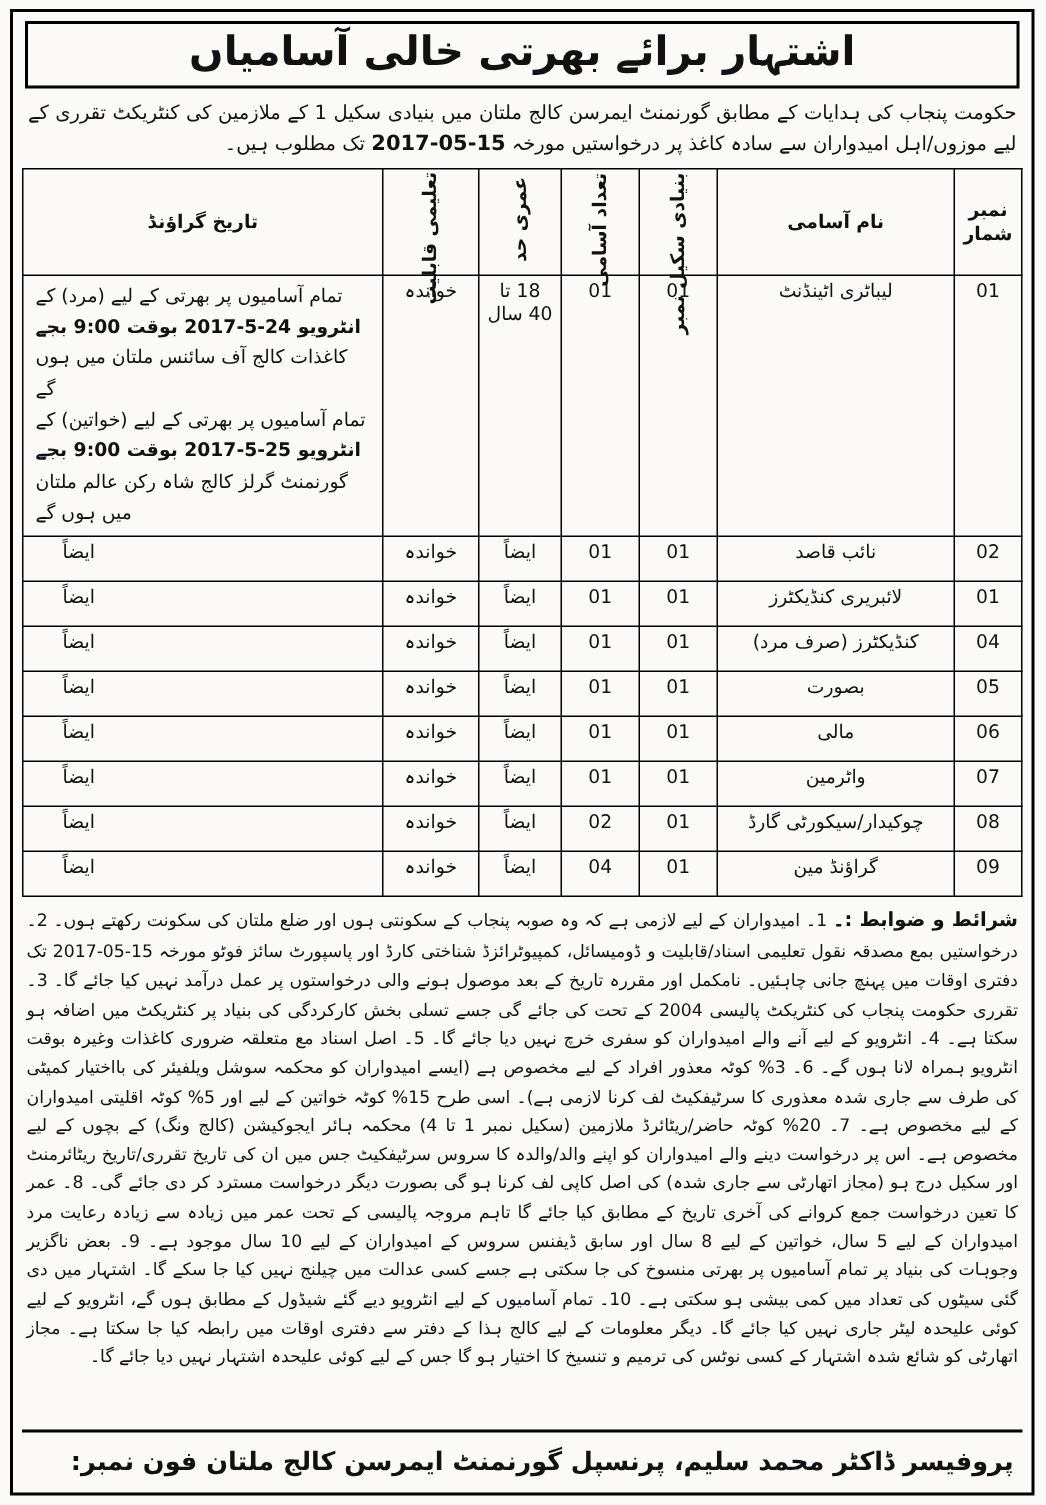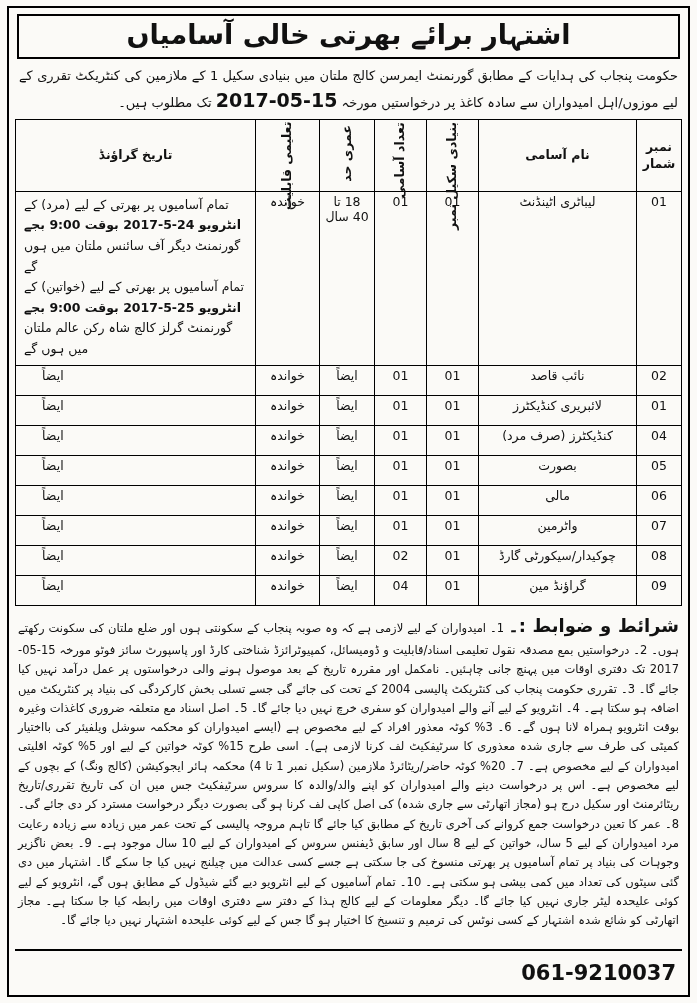--- a/index.html
+++ b/index.html
@@ -12,40 +12,40 @@
     border: 2px solid #000; height: 100%; padding: 4px 6px 6px 6px;
     display: flex; flex-direction: column;
   }
   .title-box {
     border: 2px solid #000; margin: 2px 2px 5px 2px; padding: 3px 6px 6px 6px;
     text-align: center; font-weight: bold; font-size: 27px; line-height: 1.2;
   }
   .intro {
     font-size: 13px; line-height: 1.5; text-align: justify; padding: 2px 4px 5px 4px;
   }
-  .intro b { font-size: 19px; }
+  .intro b { font-size: 14px; }
   table {
     width: 100%; border-collapse: collapse; table-layout: fixed;
     font-size: 12.5px;
   }
   th, td { border: 1.6px solid #000; padding: 2px 4px; text-align: center; vertical-align: top; }
   thead th { vertical-align: middle; font-weight: bold; height: 66px; font-size: 12.5px; line-height: 1.3; }
   th.vert span {
     writing-mode: vertical-rl; transform: rotate(180deg);
     display: inline-block; max-height: 62px; white-space: nowrap; font-weight: bold;
   }
   tbody tr { height: 30px; }
   tbody tr.first-row { height: 174px; }
   td.cell-interview-long { text-align: left; padding: 3px 8px; line-height: 1.65; font-size: 12.5px; }
   td.cell-interview-long .date-line { font-weight: bold; }
   td.ditto-left { text-align: left; padding-left: 26px; }
   .terms {
     font-size: 11.5px; line-height: 1.68; text-align: justify; padding: 5px 3px 2px 3px;
   }
-  .terms .terms-label { font-weight: bold; font-size: 18px; }
+  .terms .terms-label { font-weight: bold; font-size: 13px; }
   .note { font-size: 11.5px; line-height: 1.6; padding: 2px 3px 6px 3px; text-align: right; }
   .note .note-label { font-weight: bold; text-decoration: underline; }
   .footer {
     border-top: 2px solid #000; margin-top: auto; padding: 10px 6px 4px 6px;
     display: flex; justify-content: space-between; align-items: center;
   }
   .footer .signatory { font-weight: bold; font-size: 17px; }
   .footer .phone { font-weight: bold; font-size: 21px; direction: ltr; }
 </style>
 </head>
@@ -83,21 +83,21 @@
         <tr class="first-row">
           <td>01</td>
           <td>لیباٹری اٹینڈنٹ</td>
           <td>01</td>
           <td>01</td>
           <td>18 تا 40 سال</td>
           <td>خواندہ</td>
           <td class="cell-interview-long">
             <div>تمام آسامیوں پر بھرتی کے لیے (مرد) کے</div>
             <div class="date-line">انٹرویو 24-5-2017 بوقت 9:00 بجے</div>
-            <div>گورنمنٹ دیگر آف سائنس ملتان میں ہوں گے</div>
+            <div>کاغذات کالج آف سائنس ملتان میں ہوں گے</div>
             <div>تمام آسامیوں پر بھرتی کے لیے (خواتین) کے</div>
             <div class="date-line">انٹرویو 25-5-2017 بوقت 9:00 بجے</div>
             <div>گورنمنٹ گرلز کالج شاہ رکن عالم ملتان میں ہوں گے</div>
           </td>
         </tr>
         <tr>
           <td>02</td>
           <td>نائب قاصد</td>
           <td>01</td>
           <td>01</td>
@@ -168,17 +168,17 @@
           <td>خواندہ</td>
           <td class="ditto-left">ایضاً</td>
         </tr>
       </tbody>
     </table>
 
     <p class="terms"><span class="terms-label">شرائط و ضوابط :۔</span> <span>1۔ امیدواران کے لیے لازمی ہے کہ وہ صوبہ پنجاب کے سکونتی ہوں اور ضلع ملتان کی سکونت رکھتے ہوں۔ 2۔ درخواستیں بمع مصدقہ نقول تعلیمی اسناد/قابلیت و ڈومیسائل، کمپیوٹرائزڈ شناختی کارڈ اور پاسپورٹ سائز فوٹو مورخہ 15-05-2017 تک دفتری اوقات میں پہنچ جانی چاہئیں۔ نامکمل اور مقررہ تاریخ کے بعد موصول ہونے والی درخواستوں پر عمل درآمد نہیں کیا جائے گا۔ 3۔ تقرری حکومت پنجاب کی کنٹریکٹ پالیسی 2004 کے تحت کی جائے گی جسے تسلی بخش کارکردگی کی بنیاد پر کنٹریکٹ میں اضافہ ہو سکتا ہے۔ 4۔ انٹرویو کے لیے آنے والے امیدواران کو سفری خرچ نہیں دیا جائے گا۔ 5۔ اصل اسناد مع متعلقہ ضروری کاغذات وغیرہ بوقت انٹرویو ہمراہ لانا ہوں گے۔ 6۔ 3% کوٹہ معذور افراد کے لیے مخصوص ہے (ایسے امیدواران کو محکمہ سوشل ویلفیئر کی بااختیار کمیٹی کی طرف سے جاری شدہ معذوری کا سرٹیفکیٹ لف کرنا لازمی ہے)۔ اسی طرح 15% کوٹہ خواتین کے لیے اور 5% کوٹہ اقلیتی امیدواران کے لیے مخصوص ہے۔ 7۔ 20% کوٹہ حاضر/ریٹائرڈ ملازمین (سکیل نمبر 1 تا 4) محکمہ ہائر ایجوکیشن (کالج ونگ) کے بچوں کے لیے مخصوص ہے۔ اس پر درخواست دینے والے امیدواران کو اپنے والد/والدہ کا سروس سرٹیفکیٹ جس میں ان کی تاریخ تقرری/تاریخ ریٹائرمنٹ اور سکیل درج ہو (مجاز اتھارٹی سے جاری شدہ) کی اصل کاپی لف کرنا ہو گی بصورت دیگر درخواست مسترد کر دی جائے گی۔ 8۔ عمر کا تعین درخواست جمع کروانے کی آخری تاریخ کے مطابق کیا جائے گا تاہم مروجہ پالیسی کے تحت عمر میں زیادہ سے زیادہ رعایت مرد امیدواران کے لیے 5 سال، خواتین کے لیے 8 سال اور سابق ڈیفنس سروس کے امیدواران کے لیے 10 سال موجود ہے۔ 9۔ بعض ناگزیر وجوہات کی بنیاد پر تمام آسامیوں پر بھرتی منسوخ کی جا سکتی ہے جسے کسی عدالت میں چیلنج نہیں کیا جا سکے گا۔ اشتہار میں دی گئی سیٹوں کی تعداد میں کمی بیشی ہو سکتی ہے۔ 10۔ تمام آسامیوں کے لیے انٹرویو دیے گئے شیڈول کے مطابق ہوں گے، انٹرویو کے لیے کوئی علیحدہ لیٹر جاری نہیں کیا جائے گا۔ دیگر معلومات کے لیے کالج ہذا کے دفتر سے دفتری اوقات میں رابطہ کیا جا سکتا ہے۔ مجاز اتھارٹی کو شائع شدہ اشتہار کے کسی نوٹس کی ترمیم و تنسیخ کا اختیار ہو گا جس کے لیے کوئی علیحدہ اشتہار نہیں دیا جائے گا۔</span></p>
 
 
     <div class="footer">
-      <span class="phone">061-9210037</span>
+      <span class="signatory">پروفیسر ڈاکٹر محمد سلیم، پرنسپل گورنمنٹ ایمرسن کالج ملتان فون نمبر:</span>
     </div>
 
   </div>
 </div>
 
 </body></html>

